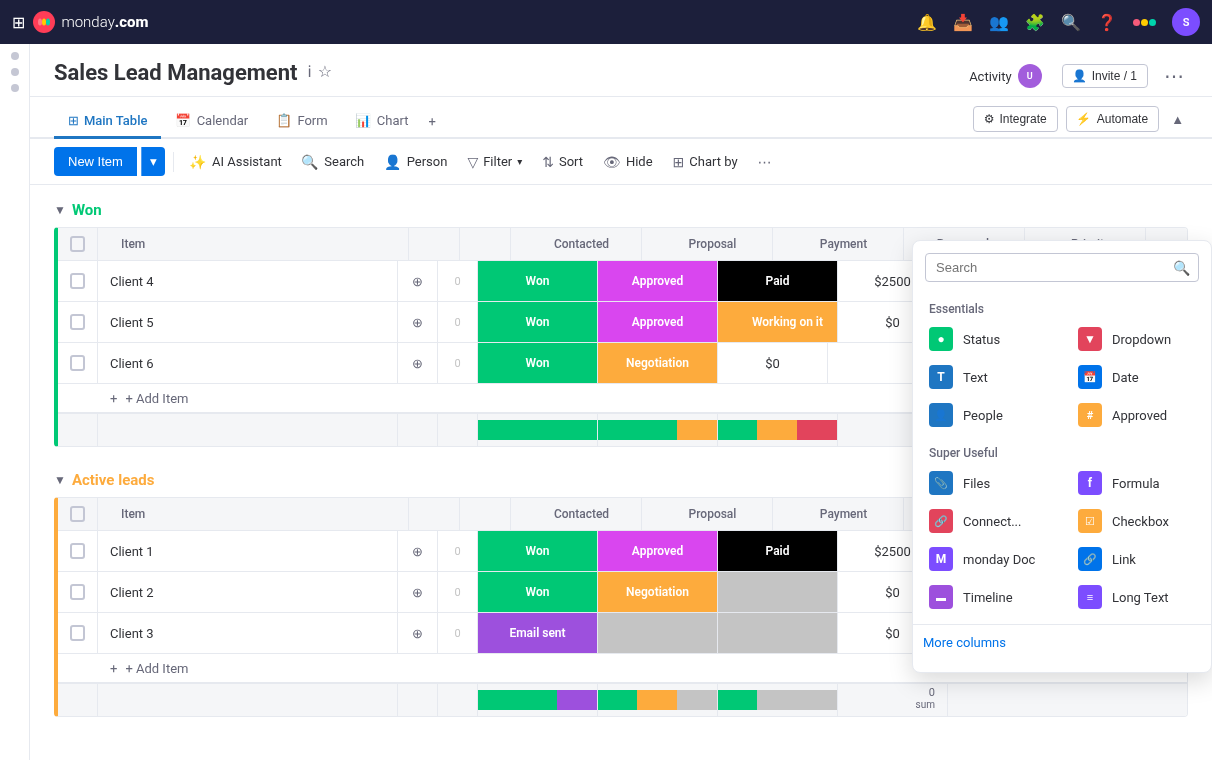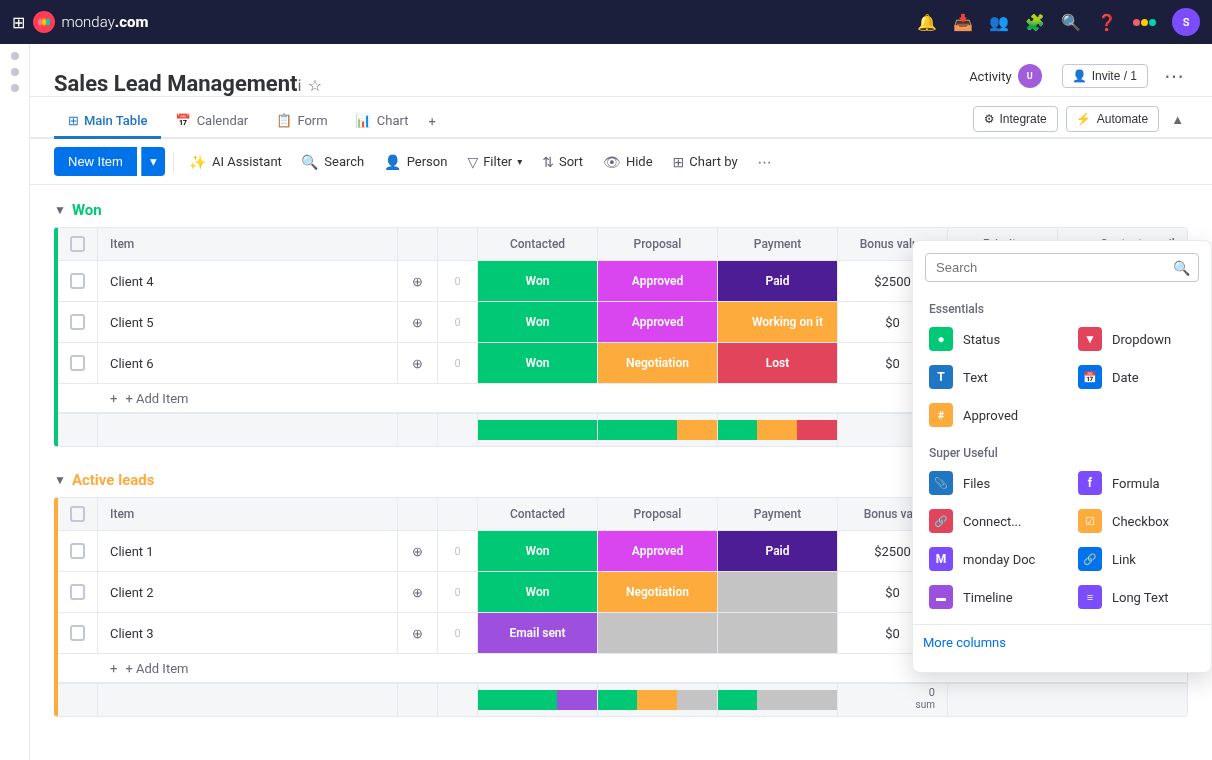--- a/index.html
+++ b/index.html
@@ -26,21 +26,21 @@
 
     
     .app-layout { display: flex; height: calc(760px - 44px); }
     .sidebar { width: 30px; background: #fff; border-right: 1px solid #e6e9ef; display: flex; flex-direction: column; align-items: center; padding-top: 8px; gap: 8px; }
     .sidebar-dot { width: 8px; height: 8px; border-radius: 50%; background: #c5c7d4; }
 
     
     .main-content { flex: 1; display: flex; flex-direction: column; background: #fff; overflow: hidden; }
 
     
-    .board-header { padding: 16px 24px 0; display: flex; align-items: flex-end; border-bottom: 1px solid #e6e9ef; }
+    .board-header { padding: 16px 24px 0; display: flex; align-items: flex-start; gap: 10px; border-bottom: 1px solid #e6e9ef; }
     .board-title { font-size: 22px; font-weight: 700; color: #323338; }
     .board-header-icons { display: flex; align-items: center; gap: 6px; color: #676879; font-size: 16px; }
     .board-header-spacer { flex: 1; }
     .header-actions { display: flex; align-items: center; gap: 12px; padding-bottom: 4px; }
     .activity-btn { display: flex; align-items: center; gap: 6px; color: #323338; font-size: 13px; cursor: pointer; padding: 4px 8px; border-radius: 4px; }
     .activity-avatar { width: 24px; height: 24px; border-radius: 50%; background: #a25ddc; display: flex; align-items: center; justify-content: center; color: #fff; font-size: 9px; font-weight: 600; }
     .invite-btn { display: flex; align-items: center; gap: 4px; background: #fff; border: 1px solid #c3c6d4; color: #323338; padding: 4px 10px; border-radius: 4px; font-size: 12px; cursor: pointer; }
     .more-btn { color: #676879; font-size: 20px; cursor: pointer; padding: 4px; border-radius: 4px; }
 
     
@@ -66,21 +66,21 @@
     
     .group { margin-bottom: 24px; }
     .group-header { display: flex; align-items: center; gap: 6px; margin-bottom: 8px; }
     .group-collapse { color: #676879; cursor: pointer; font-size: 12px; }
     .group-title { font-size: 15px; font-weight: 700; cursor: pointer; }
     .group-title.won { color: #00c875; }
     .group-title.active { color: #fdab3d; }
 
     
     .table-wrapper { border-radius: 4px; overflow: hidden; border: 1px solid #e6e9ef; position: relative; }
-    .table-header-row { display: flex; background: #f5f6f8; border-bottom: 1px solid #e6e9ef; }
+    .table-header-row { display: flex; background: #f5f6f8; border-bottom: 1px solid #e6e9ef; gap: 11px; }
     .th { padding: 8px 12px; font-size: 12px; color: #676879; font-weight: 500; border-right: 1px solid #e6e9ef; display: flex; align-items: center; }
     .th.item-col { width: 300px; flex-shrink: 0; }
     .th.narrow { width: 40px; flex-shrink: 0; }
     .th.status-col { width: 120px; flex-shrink: 0; justify-content: center; }
     .th.bonus-col { width: 110px; flex-shrink: 0; justify-content: center; }
     .th.priority-col { width: 110px; flex-shrink: 0; justify-content: center; }
     .th.email-col { width: 160px; flex-shrink: 0; justify-content: center; }
 
     .table-row { display: flex; border-bottom: 1px solid #e6e9ef; align-items: center; background: #fff; }
     .td { padding: 6px 12px; border-right: 1px solid #e6e9ef; display: flex; align-items: center; height: 40px; }
@@ -89,21 +89,21 @@
     .td.status-col { width: 120px; flex-shrink: 0; justify-content: center; padding: 0; }
     .td.bonus-col { width: 110px; flex-shrink: 0; justify-content: center; }
     .td.priority-col { width: 110px; flex-shrink: 0; }
     .td.email-col { width: 160px; flex-shrink: 0; }
 
     .checkbox { width: 16px; height: 16px; border: 2px solid #c3c6d4; border-radius: 3px; cursor: pointer; }
 
     .status-badge { width: 100%; height: 100%; display: flex; align-items: center; justify-content: center; font-size: 12px; font-weight: 600; color: #fff; }
     .status-won { background: #00c875; }
     .status-approved { background: #d946ef; }
-    .status-paid { background: #4c1d95; }
+    .status-paid { background: #000000; }
     .status-working { background: #fdab3d; padding-left: 20px; }
     .status-negotiation { background: #fdab3d; }
     .status-lost { background: #e2445c; }
     .status-email { background: #9d50dd; }
     .status-gray { background: #c4c4c4; }
 
     .add-item-row { display: flex; align-items: center; padding: 6px 12px; gap: 8px; color: #676879; cursor: pointer; font-size: 13px; border-bottom: 1px solid #e6e9ef; }
 
     .summary-row { display: flex; background: #f5f6f8; border-top: 1px solid #e6e9ef; }
     .sum-td { padding: 6px 12px; border-right: 1px solid #e6e9ef; height: 32px; display: flex; align-items: center; }
@@ -380,23 +380,20 @@
             <div class="td narrow">
                 <span style="color:#676879;">⊕</span>
               </div>
             <div class="td narrow" style="font-size:11px;color:#c4c4c4;">0</div>
             <div class="td status-col">
               <div class="status-badge status-won">Won</div>
             </div>
             <div class="td status-col">
               <div class="status-badge status-negotiation">Negotiation</div>
             </div>
-            <div class="td status-col">
-              <div class="status-badge status-lost">Lost</div>
-            </div>
             <div class="td bonus-col">$0</div>
             <div class="td priority-col"></div>
             <div class="td email-col"></div>
           </div>
 
           <div class="add-item-row">
             <div class="checkbox" style="opacity:0;"></div>
             <span style="margin-left:16px;">+</span>
             <span>+ Add Item</span>
           </div>
@@ -585,20 +582,24 @@
       </div>
       <div class="panel-item">
         <div class="panel-item-icon icon-text" style="color:#fff;font-size:12px;font-weight:700;">T</div>
         <span class="panel-item-label">Text</span>
       </div>
       <div class="panel-item">
         <div class="panel-item-icon icon-date" style="color:#fff;font-size:11px;">📅</div>
         <span class="panel-item-label">Date</span>
       </div>
       <div class="panel-item">
+        <div class="panel-item-icon icon-people" style="color:#fff;font-size:11px;">👤</div>
+        <span class="panel-item-label">People</span>
+      </div>
+      <div class="panel-item">
         <div class="panel-item-icon icon-numbers" style="color:#fff;font-size:11px;font-weight:700;">#</div>
         <span class="panel-item-label">Approved</span>
       </div>
     </div>
   </div>
 
   <div class="panel-section">
     <div class="panel-section-title">Super Useful</div>
     <div class="panel-grid">
       <div class="panel-item">

